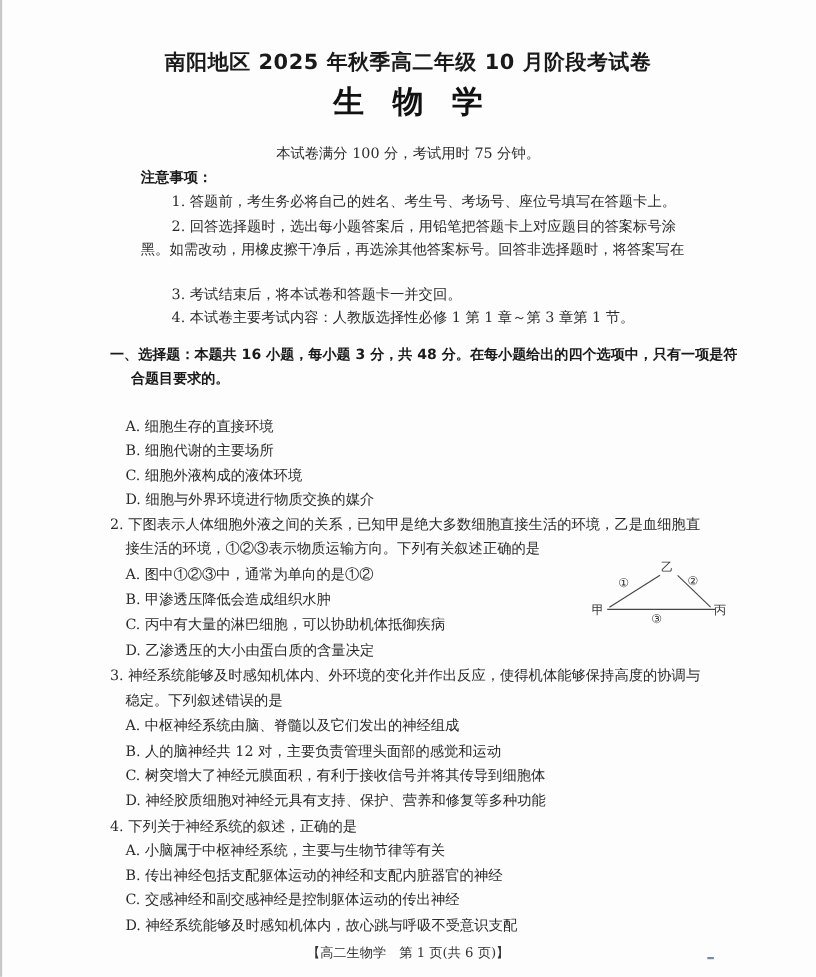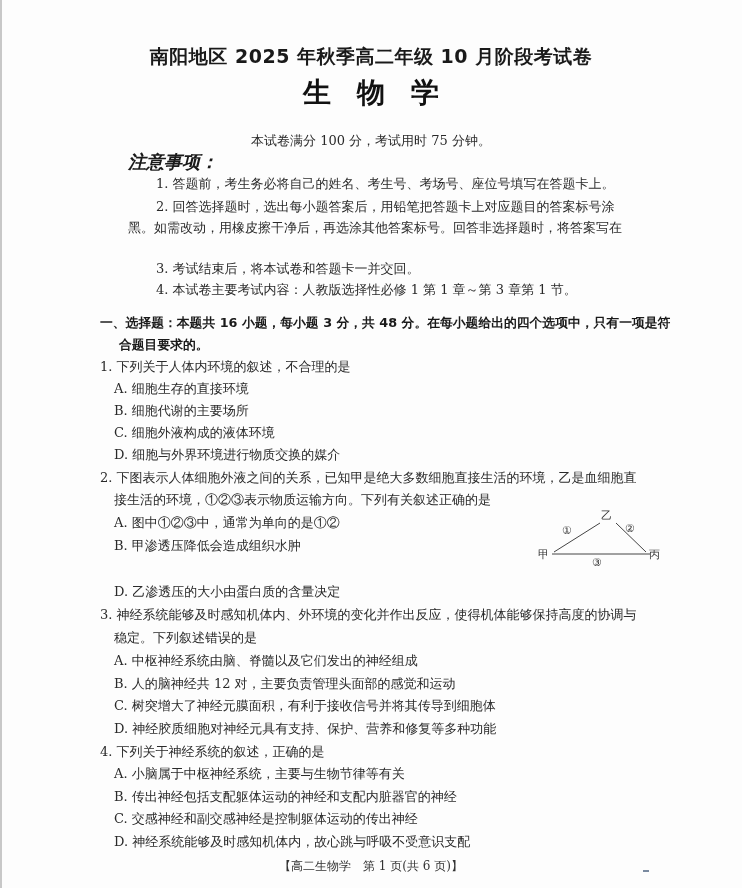--- a/index.html
+++ b/index.html
@@ -33,40 +33,40 @@
 <body>
 
 <div class="left-edge"></div>
 
 <div class="page">
   <div class="title">南阳地区 2025 年秋季高二年级 10 月阶段考试卷</div>
   <div class="subject">生物学</div>
 
   <div class="line" style="top:132px; left:0; width:742px; text-align:center;">本试卷满分 100 分，考试用时 75 分钟。</div>
 
-  <div class="line bold" style="top:153px; left:128px; font-size:18px;font-style:italic;">注意事项：</div>
+  <div class="line bold" style="top:153px; left:128px; font-size:13px;">注意事项：</div>
   <div class="line" style="top:175px; left:156px;">1. 答题前，考生务必将自己的姓名、考生号、考场号、座位号填写在答题卡上。</div>
   <div class="line" style="top:198px; left:156px;">2. 回答选择题时，选出每小题答案后，用铅笔把答题卡上对应题目的答案标号涂</div>
   <div class="line" style="top:219px; left:128px;">黑。如需改动，用橡皮擦干净后，再选涂其他答案标号。回答非选择题时，将答案写在</div>
   <div class="line" style="top:260px; left:156px;">3. 考试结束后，将本试卷和答题卡一并交回。</div>
   <div class="line" style="top:281px; left:156px;">4. 本试卷主要考试内容：人教版选择性必修 1 第 1 章～第 3 章第 1 节。</div>
 
   <div class="line bold" style="top:314px; left:100px; font-size:12.8px;">一、选择题：本题共 16 小题，每小题 3 分，共 48 分。在每小题给出的四个选项中，只有一项是符</div>
   <div class="line bold" style="top:336px; left:119px; font-size:12.8px;">合题目要求的。</div>
 
-  <div class="line" style="top:358px; left:100px;">1. 下列关于人体内环境的叙述，不合理的是</div>
   <div class="line" style="top:380px; left:114px;">A. 细胞生存的直接环境</div>
   <div class="line" style="top:402px; left:114px;">B. 细胞代谢的主要场所</div>
   <div class="line" style="top:424px; left:114px;">C. 细胞外液构成的液体环境</div>
   <div class="line" style="top:446px; left:114px;">D. 细胞与外界环境进行物质交换的媒介</div>
 
   <div class="line" style="top:469px; left:100px;">2. 下图表示人体细胞外液之间的关系，已知甲是绝大多数细胞直接生活的环境，乙是血细胞直</div>
   <div class="line" style="top:491px; left:114px;">接生活的环境，①②③表示物质运输方向。下列有关叙述正确的是</div>
   <div class="line" style="top:514px; left:114px;">A. 图中①②③中，通常为单向的是①②</div>
   <div class="line" style="top:537px; left:114px;">B. 甲渗透压降低会造成组织水肿</div>
+  <div class="line" style="top:560px; left:114px;">C. 丙中有大量的淋巴细胞，可以协助机体抵御疾病</div>
   <div class="line" style="top:583px; left:114px;">D. 乙渗透压的大小由蛋白质的含量决定</div>
 
   <div class="diagram">
     <svg width="150" height="65" style="position:absolute;left:0;top:0;">
       <line x1="24" y1="42" x2="70" y2="13" stroke="#444" stroke-width="1"></line>
       <line x1="86" y1="13" x2="116" y2="42" stroke="#444" stroke-width="1"></line>
       <line x1="22" y1="44" x2="120" y2="44" stroke="#444" stroke-width="1"></line>
     </svg>
     <span style="left:71px; top:-2px;">乙</span>
     <span style="left:8px; top:37px;">甲</span>

